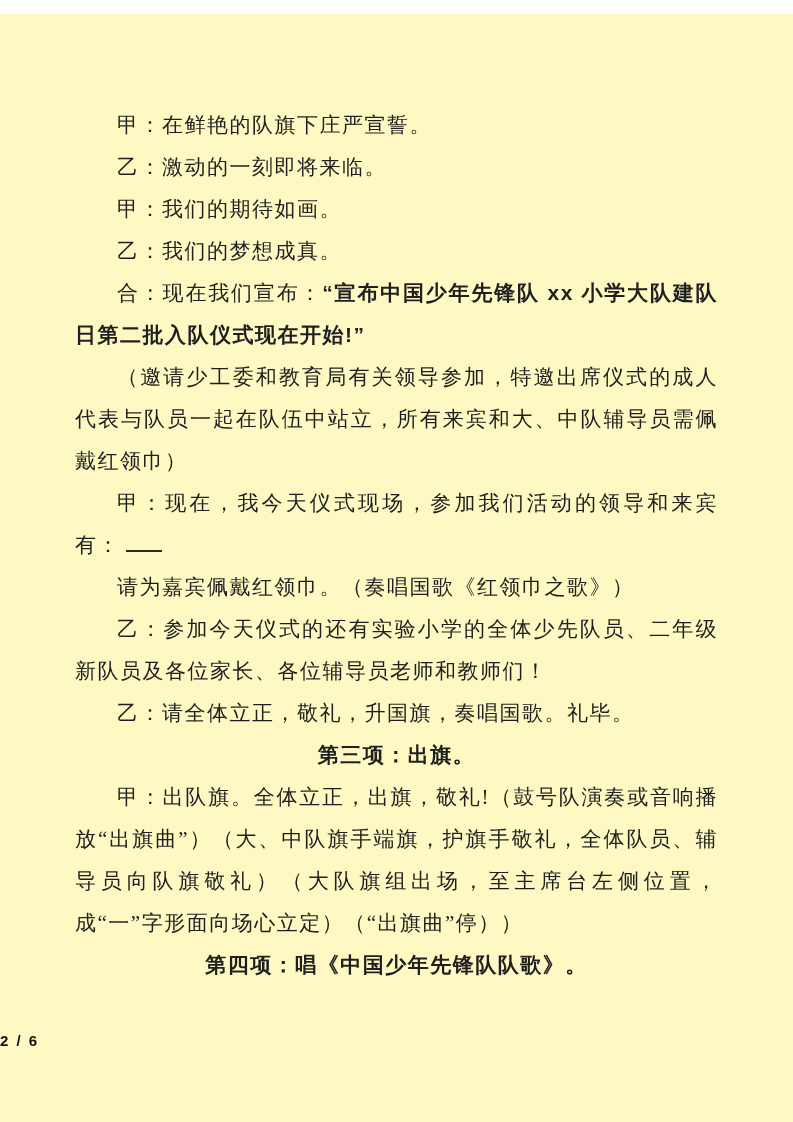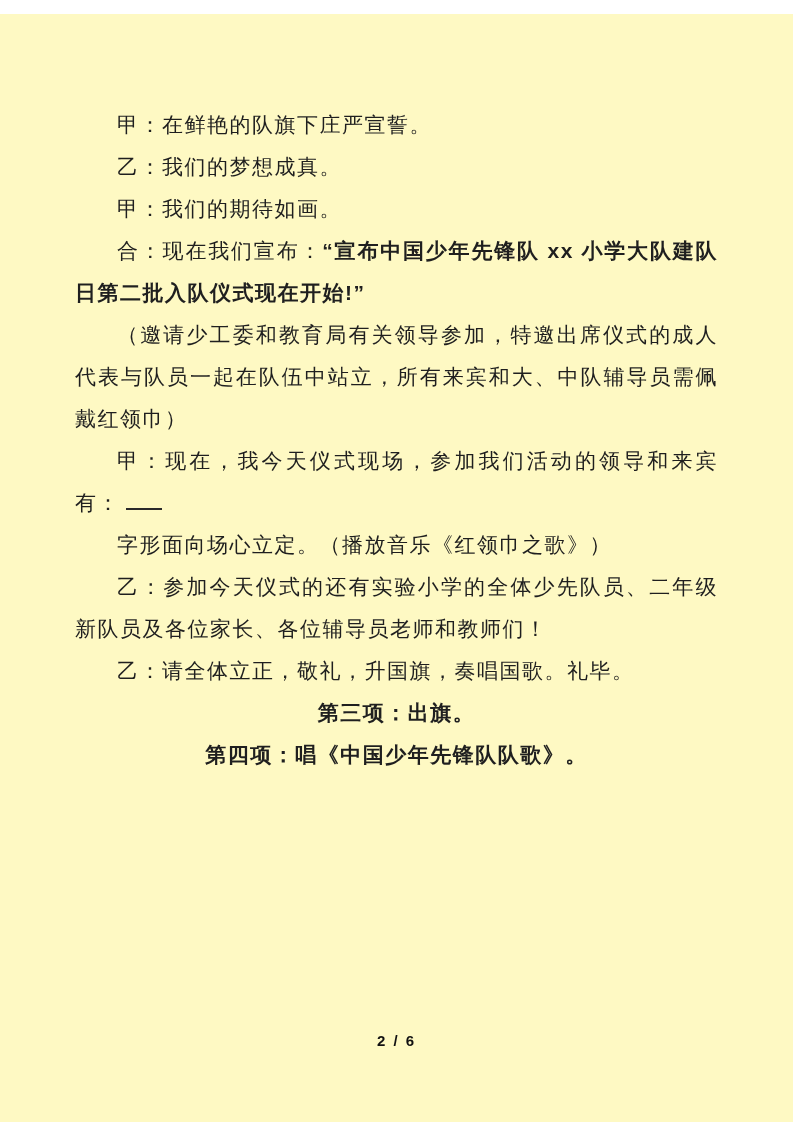--- a/index.html
+++ b/index.html
@@ -49,39 +49,41 @@
     height: 1em;
     border-bottom: 2px solid #2a2a2a;
     margin-left: 6px;
     vertical-align: baseline;
   }
   .page-footer {
     position: absolute;
     left: 0;
     right: 0;
     top: 1018px;
-    text-align: center;
+    text-align: left;
     font-size: 15px;
     font-weight: 700;
     letter-spacing: 2px;
     font-family: "Liberation Sans", "DejaVu Sans", sans-serif;
     color: #111111;
   }
 </style>
 </head>
 <body>
 
 <div class="page">
   <div class="doc-body">
       <p class="body-line"><span>甲：在鲜艳的队旗下庄严宣誓。</span></p>
+      <p class="body-line"><span>乙：激动的一刻即将来临。</span></p>
+      <p class="body-line"><span>甲：我们的期待如画。</span></p>
       <p class="body-line"><span>乙：我们的梦想成真。</span></p>
-      <p class="body-line"><span>甲：我们的期待如画。</span></p>
       <p class="body-line"><span>合：现在我们宣布：</span><span class="bold">“宣布中国少年先锋队 xx 小学大队建队日第二批入队仪式现在开始!”</span></p>
       <p class="body-line"><span>（邀请少工委和教育局有关领导参加，特邀出席仪式的成人代表与队员一起在队伍中站立，所有来宾和大、中队辅导员需佩戴红领巾）</span></p>
       <p class="body-line"><span>甲：现在，我今天仪式现场，参加我们活动的领导和来宾有：</span><span class="blank"></span></p>
-      <p class="body-line"><span>字形面向场心立定。（播放音乐《红领巾之歌》）</span></p>
+      <p class="body-line"><span>请为嘉宾佩戴红领巾。（奏唱国歌《红领巾之歌》）</span></p>
       <p class="body-line"><span>乙：参加今天仪式的还有实验小学的全体少先队员、二年级新队员及各位家长、各位辅导员老师和教师们！</span></p>
       <p class="body-line"><span>乙：请全体立正，敬礼，升国旗，奏唱国歌。礼毕。</span></p>
       <p class="heading"><span class="bold">第三项：出旗。</span></p>
+      <p class="body-line"><span>甲：出队旗。全体立正，出旗，敬礼!（鼓号队演奏或音响播放“出旗曲”）（大、中队旗手端旗，护旗手敬礼，全体队员、辅导员向队旗敬礼）（大队旗组出场，至主席台左侧位置，成“一”字形面向场心立定）（“出旗曲”停））</span></p>
       <p class="heading"><span class="bold">第四项：唱《中国少年先锋队队歌》。</span></p>
     </div>
   <div class="page-footer">2 / 6</div>
 </div>
 
 </body></html>

